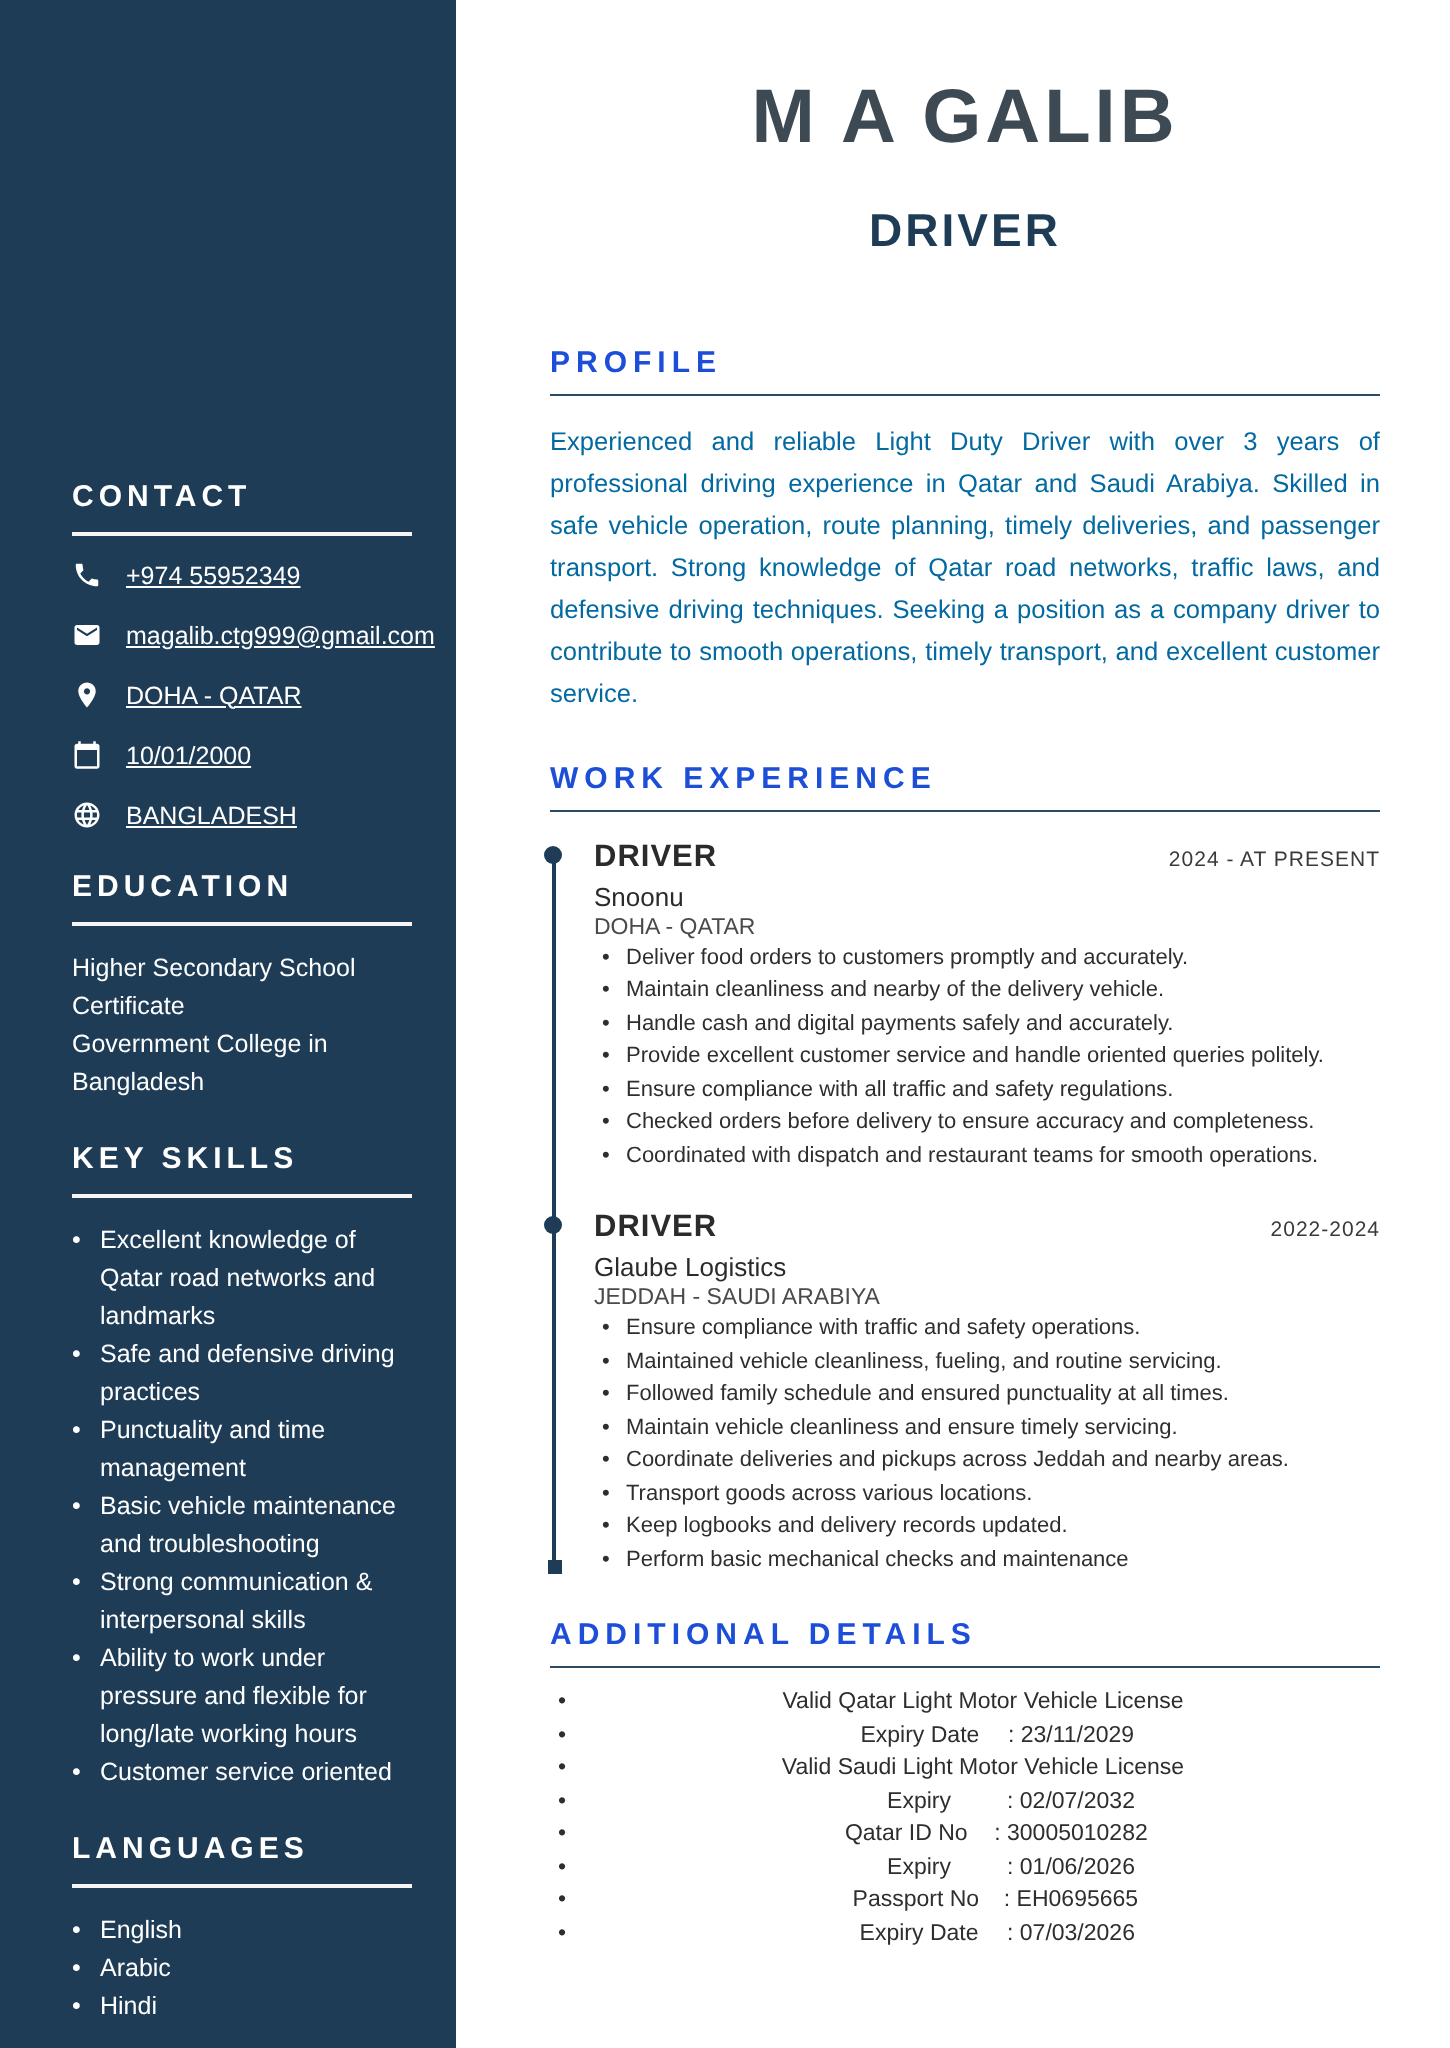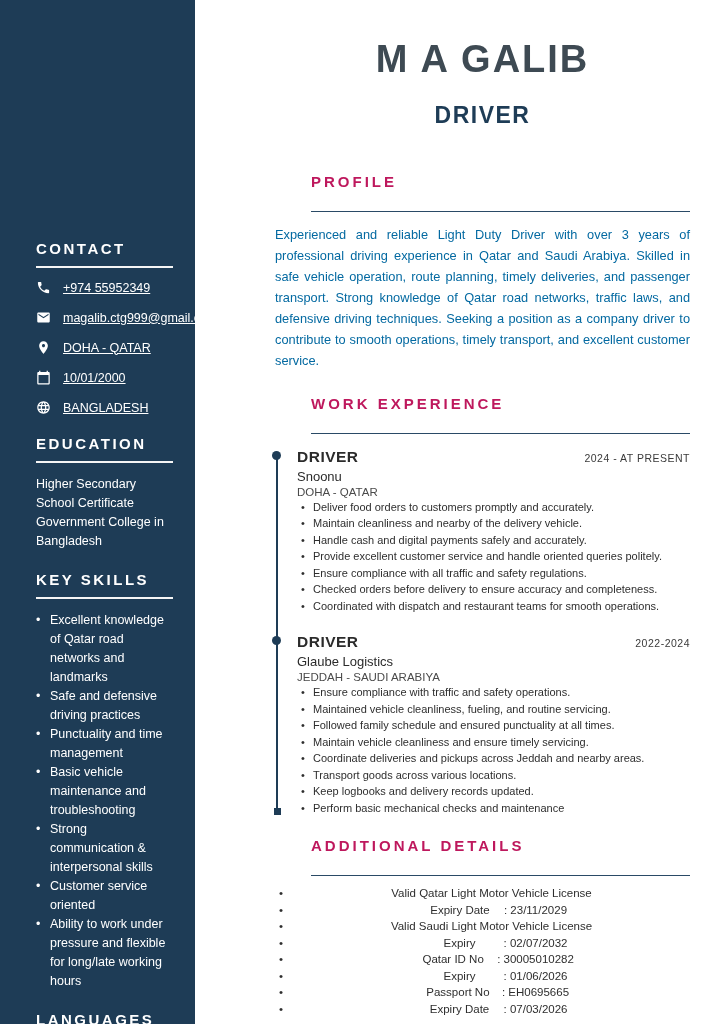--- a/index.html
+++ b/index.html
@@ -4,21 +4,21 @@
 <style>
   * { margin:0; padding:0; box-sizing:border-box; }
   html,body { background:#ffffff; }
   .page {
     position:relative; width:725px; height:1024px; background:#ffffff;
     font-family:"Liberation Sans", sans-serif; overflow:hidden; color:#2e2e2e;
   }
 
   
   .sidebar {
-    position:absolute; left:0; top:0; width:195px; height:1024px;
+    position:absolute; left:0; top:0; width:228px; height:1024px;
     background:#1e3c56; color:#ffffff; padding:240px 22px 0 36px;
   }
   .side-section { margin-bottom:20px; }
   .side-heading {
     font-size:15px; font-weight:700; letter-spacing:2.5px; color:#ffffff;
     padding-bottom:9px; border-bottom:2px solid #f5f5f5; margin-bottom:12px;
   }
   .contact-list { list-style:none;text-decoration:underline; }
   .contact-item { display:flex; align-items:center; gap:12px; margin-bottom:15px; font-size:12.5px; }
   .cicon { width:15px; height:15px; flex:0 0 15px; display:inline-flex; }
@@ -34,22 +34,22 @@
   .main { position:absolute; left:275px; top:0; width:415px; }
   .name {
     margin-top:38px; text-align:center; font-size:38px; font-weight:700;
     letter-spacing:2px; color:#3e4a53; line-height:1.15;
   }
   .role {
     margin-top:20px; text-align:center; font-size:23px; font-weight:700;
     letter-spacing:1.5px; color:#1e3c56;
   }
   .main-heading {
-    font-size:15px; font-weight:700; letter-spacing:3px; color:#be185d;
-    padding-bottom:21px; border-bottom:1.5px solid #2a4a66;margin-left:36px;
+    font-size:15px; font-weight:700; letter-spacing:3px; color:#1d4ed8;
+    padding-bottom:7px; border-bottom:1.5px solid #2a4a66;
   }
   .profile-section { margin-top:44px; }
   .profile-text {
     margin-top:12px; font-size:12.8px; line-height:21px; color:#0369a1;
     text-align:justify;
   }
   .we-section { margin-top:24px; }
   .jobs { position:relative; margin-top:14px; padding-left:22px; }
   .jobs::before {
     content:""; position:absolute; left:1px; top:6px; bottom:4px; width:2px; background:#1e3c56;
@@ -143,30 +143,30 @@
     </section>
 
     <section class="side-section">
       <h2 class="side-heading">KEY SKILLS</h2>
       <ul class="side-bullets">
         <li>Excellent knowledge of Qatar road networks and landmarks</li>
         <li>Safe and defensive driving practices</li>
         <li>Punctuality and time management</li>
         <li>Basic vehicle maintenance and troubleshooting</li>
         <li>Strong communication &amp; interpersonal skills</li>
+        <li>Ability to work under pressure and flexible for long/late working hours</li>
         <li>Customer service oriented</li>
-        <li>Ability to work under pressure and flexible for long/late working hours</li>
       </ul>
     </section>
 
     <section class="side-section">
       <h2 class="side-heading">LANGUAGES</h2>
       <ul class="side-bullets">
         <li>English</li>
-        <li>Perform</li>
+        <li>Arabic</li>
         <li>Hindi</li>
       </ul>
     </section>
 
   </aside>
 
   <main class="main">
 
     <h1 class="name">M A GALIB</h1>
     <div class="role">DRIVER</div>

